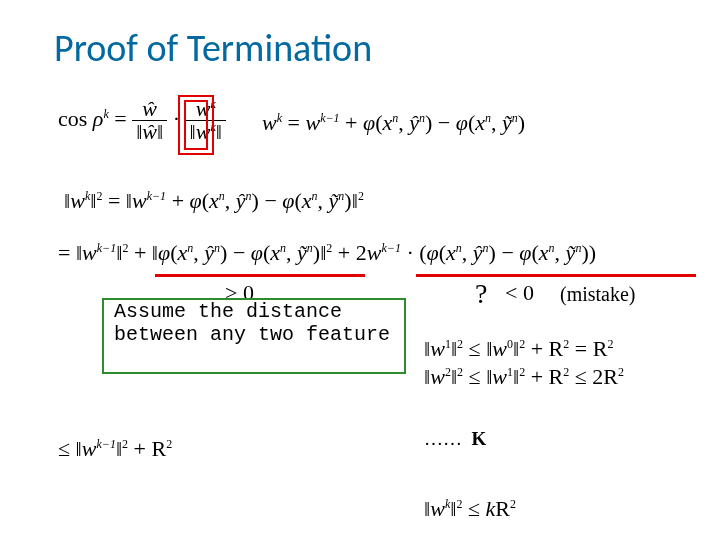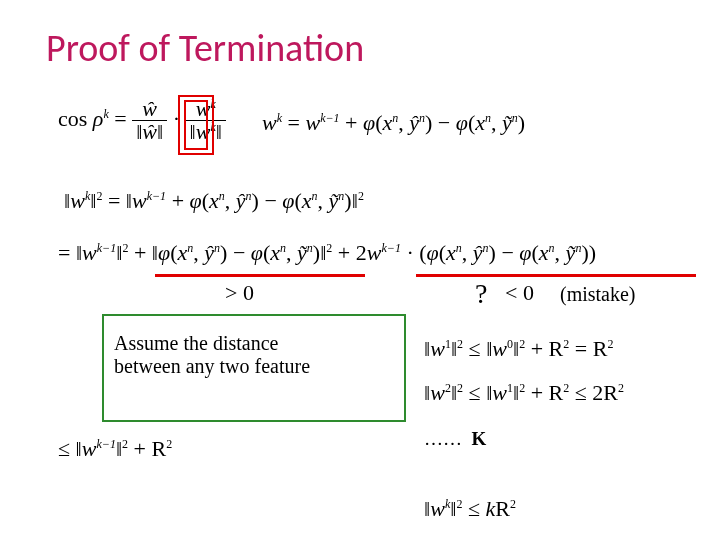--- a/index.html
+++ b/index.html
@@ -1,17 +1,17 @@
 <!DOCTYPE html>
 <html><head>
 <meta charset="utf-8">
 <style>
 html,body{margin:0;padding:0;width:720px;height:540px;background:#fff;font-family:Calibri,"Segoe UI",Arial,sans-serif;color:#000;overflow:hidden}
 .slide{position:relative;width:720px;height:540px}
-.title{position:absolute;left:46px;top:25px;font-size:38px;font-weight:400;color:#be185d}
+.title{position:absolute;left:54px;top:25px;font-size:38px;font-weight:400;color:#0369a1}
 .math{font-family:"Times New Roman",serif;font-style:italic}
 
 #eq1{position:absolute;left:58px;top:98px;font-size:22px}
 #eq1 .frac{display:inline-block;vertical-align:middle;text-align:center;line-height:1}
 #eq1 .frac .num{display:block;border-bottom:1.5px solid #000;padding:0 4px}
 #eq1 .frac .den{display:block;padding:0 4px}
 #eq1 .sup{font-size:12px;vertical-align:super}
 
 .redbox1{position:absolute;border:2px solid #e00000;left:178px;top:95px;width:32px;height:56px}
 .redbox2{position:absolute;border:2px solid #e00000;left:184px;top:100px;width:20px;height:46px}
@@ -23,24 +23,24 @@
 #eq4{position:absolute;left:58px;top:240px;font-size:22px}
 
 .redline1{position:absolute;height:0;border-top:3px solid #e00000;left:155px;top:274px;width:210px}
 .redline2{position:absolute;height:0;border-top:3px solid #e00000;left:416px;top:274px;width:280px}
 
 #gt0{position:absolute;left:225px;top:280px;font-size:22px}
 #qmark{position:absolute;left:475px;top:278px;font-family:"Times New Roman",serif;font-size:28px;font-style:normal}
 #lt0{position:absolute;left:505px;top:280px;font-size:22px}
 #mistake{position:absolute;left:560px;top:283px;font-size:20px;font-family:Liberation Serif, serif}
 
-.greenbox{position:absolute;border:2px solid #2e8b2e;left:102px;top:314px;width:280px;height:72px;padding:16px 10px;font-size:20px;line-height:1.15;font-family:Liberation Serif, serif}
+.greenbox{position:absolute;border:2px solid #2e8b2e;left:102px;top:298px;width:280px;height:72px;padding:0 10px;font-size:20px;line-height:1.15;font-family:Liberation Mono, monospace}
 
 #ineq1{position:absolute;left:424px;top:336px;font-size:22px}
-#ineq2{position:absolute;left:424px;top:380px;font-size:22px}
+#ineq2{position:absolute;left:424px;top:364px;font-size:22px}
 #ineq3{position:absolute;left:424px;top:496px;font-size:22px}
 #dotsK{position:absolute;left:424px;top:428px;font-size:19px;font-family:"Times New Roman",serif}
 
 #eq5{position:absolute;left:58px;top:436px;font-size:22px}
 .sup{font-size:12px;vertical-align:super;font-style:italic}
 .n{font-style:normal}
 </style>
 </head>
 <body>
 

